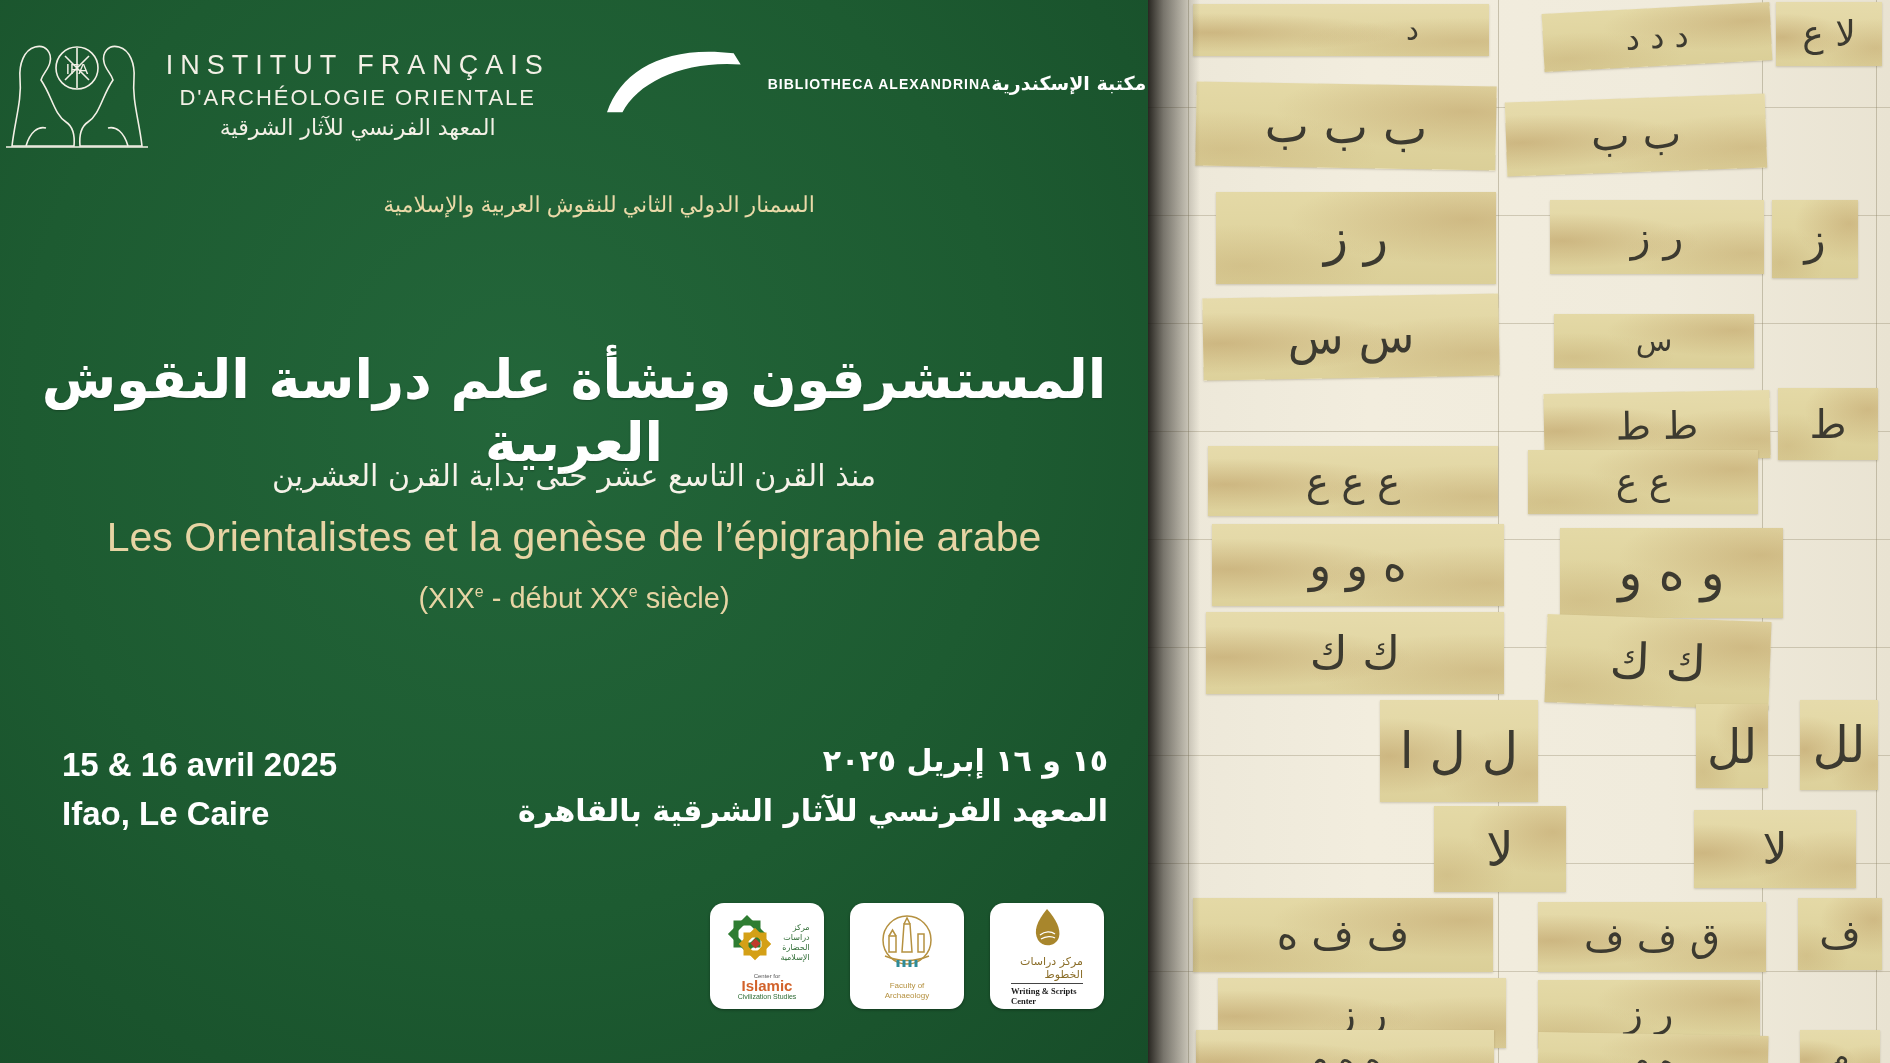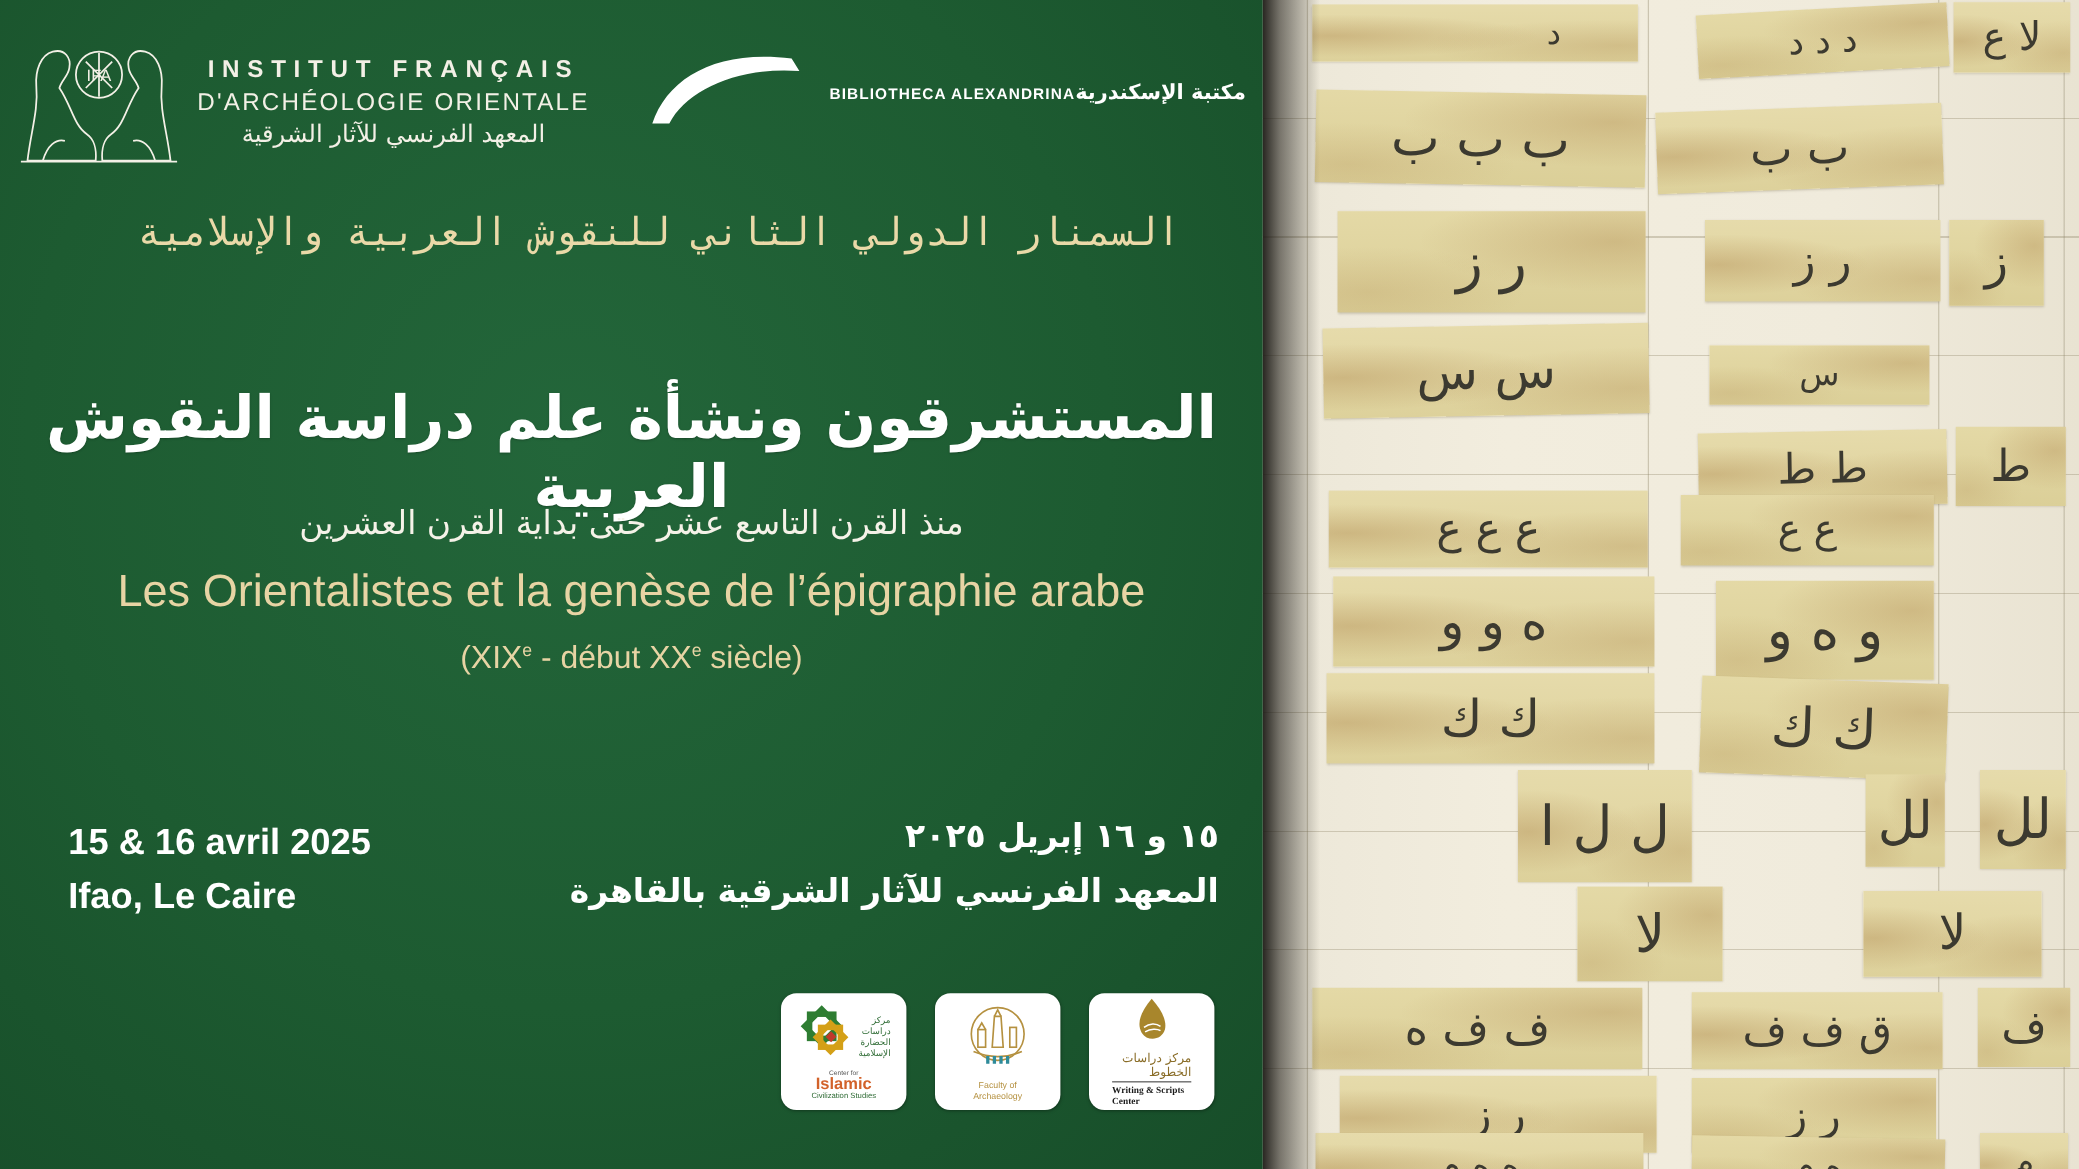--- a/index.html
+++ b/index.html
@@ -11,29 +11,29 @@
   .green-panel{
     position:absolute;left:0;top:0;width:1148px;height:1063px;
     background:radial-gradient(ellipse at 45% 38%, #23663a 0%, #1d5b31 55%, #174d29 100%);
   }
   .hdr{
     position:absolute;top:34px;left:0;width:1148px;
     display:flex;justify-content:center;align-items:flex-start;gap:48px;color:#fff;
   }
   .ifao-group{display:flex;align-items:flex-start;gap:14px;}
   .ifao-text{display:flex;flex-direction:column;align-items:center;margin-top:16px;}
-  .ifao-l1{font-size:22px;letter-spacing:7px;font-weight:700;color:#f3f0e6;white-space:nowrap;text-align:right;}
+  .ifao-l1{font-size:27px;letter-spacing:7px;font-weight:400;color:#f3f0e6;white-space:nowrap;text-align:right;}
   .ifao-l2{font-size:22px;letter-spacing:2px;color:#f3f0e6;margin-top:4px;white-space:nowrap;}
   .ifao-ar{font-family:"DejaVu Sans",sans-serif;font-size:22px;color:#f3f0e6;margin-top:4px;}
   .ba-group{display:flex;flex-direction:row;align-items:center;margin-top:8px;}
   .ba-latin{font-size:14px;font-weight:bold;letter-spacing:1px;color:#fff;margin-top:4px;white-space:nowrap;}
   .ba-ar{font-family:"DejaVu Sans",sans-serif;font-size:19px;font-weight:bold;color:#fff;margin-top:2px;}
   .line-ar-seminar{
     position:absolute;top:192px;left:0;width:1198px;text-align:center;
-    font-family:Liberation Mono, monospace;font-size:35px;color:#ead9a8;direction:rtl;
+    font-family:Liberation Sans, sans-serif;font-size:22px;color:#ead9a8;direction:rtl;
   }
   .line-fr-seminar{
     position:absolute;top:250px;left:0;width:1148px;text-align:center;
     font-size:27px;color:#c6c29b;font-weight:400;
   }
   .line-fr-seminar sup{font-size:16px;}
   .main-title-ar{
     position:absolute;top:348px;left:0;width:1148px;text-align:center;
     font-family:"DejaVu Sans",sans-serif;font-size:54px;font-weight:bold;color:#ffffff;direction:rtl;
     text-shadow:0 1px 2px rgba(0,0,0,.25);
@@ -264,21 +264,21 @@
         </div>
         <div class="slip" style="left: 60px; top: 446px; width: 290px; height: 70px; transform: rotate(0deg);">
           <span class="glyphs" style="font-size: 39px;">ع ع ع</span>
         </div>
         <div class="slip alt" style="left: 380px; top: 450px; width: 230px; height: 64px; transform: rotate(0deg);">
           <span class="glyphs" style="font-size: 36px;">ع ع</span>
         </div>
         <div class="slip" style="left: 64px; top: 524px; width: 292px; height: 82px; transform: rotate(0deg);">
           <span class="glyphs" style="font-size: 46px;">ه و و</span>
         </div>
-        <div class="slip alt" style="left: 412px; top: 528px; width: 198px; height: 90px; transform: rotate(0deg);">
+        <div class="slip alt" style="left: 412px; top: 528px; width: 223px; height: 90px; transform: rotate(0deg);">
           <span class="glyphs" style="font-size: 50px;">و ه و</span>
         </div>
         <div class="slip" style="left: 58px; top: 612px; width: 298px; height: 82px; transform: rotate(0deg);">
           <span class="glyphs" style="font-size: 46px;">ك ك</span>
         </div>
         <div class="slip alt" style="left: 398px; top: 618px; width: 224px; height: 88px; transform: rotate(2deg);">
           <span class="glyphs" style="font-size: 49px;">ك ك</span>
         </div>
         <div class="slip" style="left: 232px; top: 700px; width: 158px; height: 102px; transform: rotate(0deg);">
           <span class="glyphs" style="font-size: 50px;">ل ل ا</span>

